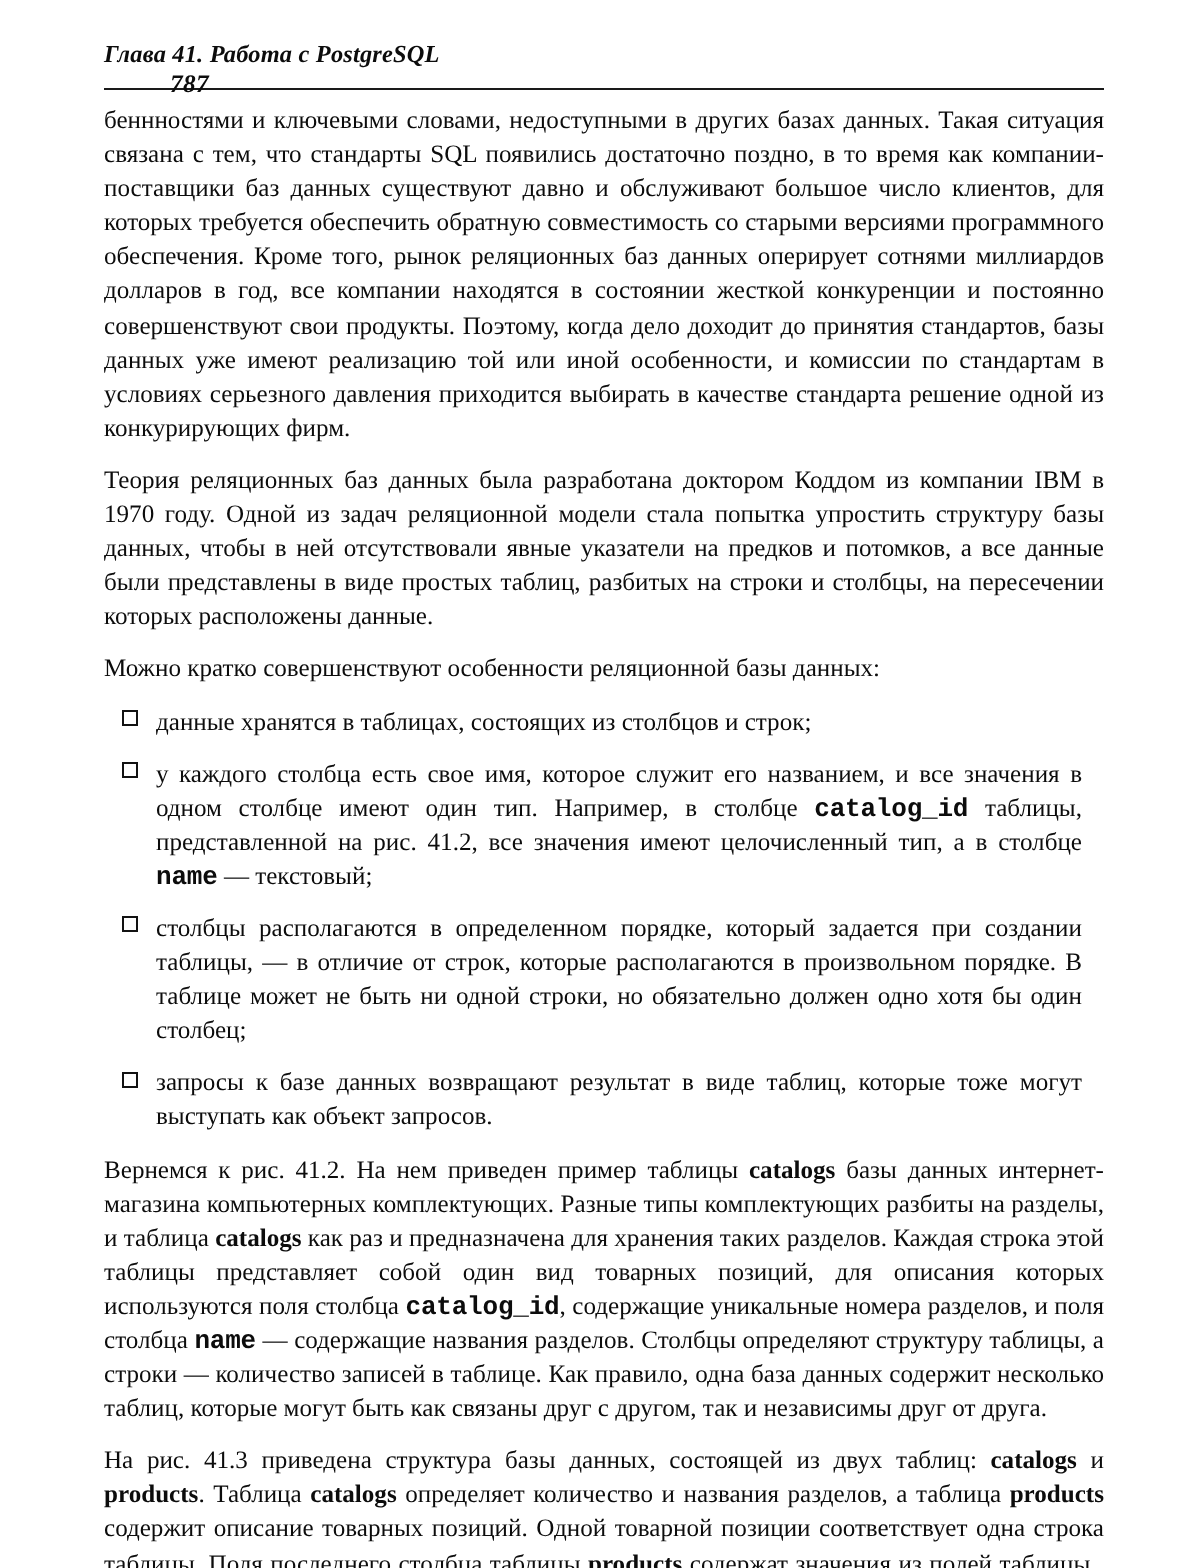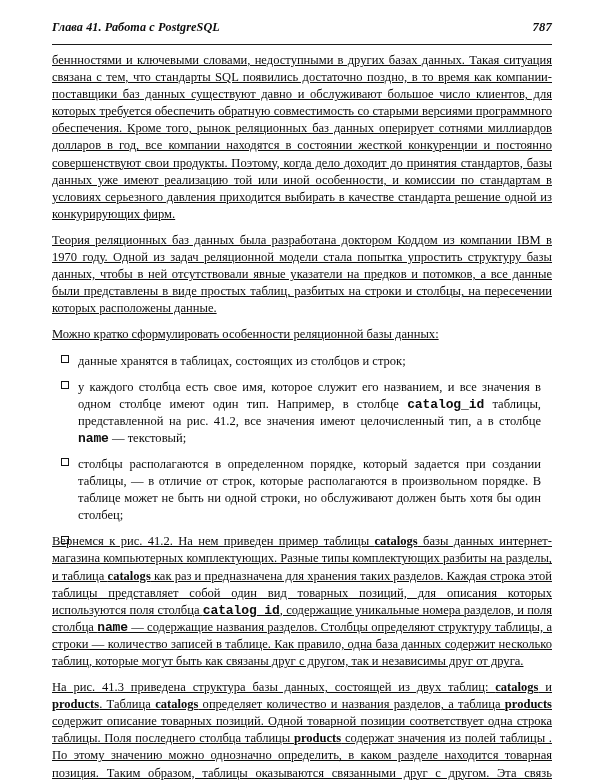--- a/index.html
+++ b/index.html
@@ -31,20 +31,21 @@
     position: absolute;
     left: 52px;
     top: 20px;
     width: 500px;
     height: 22px;
     display: flex;
     align-items: flex-start;
     justify-content: space-between;
     border-bottom: 1.4px solid #1a1a1a;
     padding-bottom: 2px;
+    flex-direction: column;
   }
   .running-head .chapter {
     font-style: italic;
     font-weight: 700;
     font-size: 12.2px;
     letter-spacing: 0.1px;
     white-space: nowrap;
   }
   .running-head .folio {
     font-style: italic;
@@ -63,21 +64,20 @@
   }
 
   p.para {
     margin: 0 0 9px 0;
     font-size: 12.55px;
     line-height: 17.1px;
     text-align: justify;
     text-justify: inter-word;
     hyphens: manual;
     text-indent: 0;
-    text-decoration: underline;
   }
   p.para:last-child { margin-bottom: 0; }
 
   
   ul.sq-list {
     list-style: none;
     margin: 0 0 9px 0;
     padding: 0;
   }
   ul.sq-list li {
@@ -124,28 +124,28 @@
     <span class="chapter">Глава 41. Работа с PostgreSQL</span>
     <span class="folio">787</span>
   </div>
 
   <div class="body-text">
 
     <p class="para">беннностями и ключевыми словами, недоступными в других базах данных. Такая ситуация связана с тем, что стандарты SQL появились достаточно поздно, в то время как компании-поставщики баз данных существуют давно и обслуживают большое число клиентов, для которых требуется обеспечить обратную совместимость со старыми версиями программного обеспечения. Кроме того, рынок реляционных баз данных оперирует сотнями миллиардов долларов в год, все компании находятся в состоянии жесткой конкуренции и постоянно совершенствуют свои продукты. Поэтому, когда дело доходит до принятия стандартов, базы данных уже имеют реализацию той или иной особенности, и комиссии по стандартам в условиях серьезного давления приходится выбирать в качестве стандарта решение одной из конкурирующих фирм.</p>
 
     <p class="para">Теория реляционных баз данных была разработана доктором Коддом из компании IBM в 1970 году. Одной из задач реляционной модели стала попытка упростить структуру базы данных, чтобы в ней отсутствовали явные указатели на предков и потомков, а все данные были представлены в виде простых таблиц, разбитых на строки и столбцы, на пересечении которых расположены данные.</p>
 
-    <p class="para">Можно кратко сформулировать особенности реляционной базы данных:</p>
+    <p class="para">Можно кратко совершенствуют особенности реляционной базы данных:</p>
 
     <ul class="sq-list list-tight">
         <li><span class="marker"></span><span>данные хранятся в таблицах, состоящих из столбцов и строк;</span></li>
         <li><span class="marker"></span></li>
         <li><span class="marker"></span><span>у каждого столбца есть свое имя, которое служит его названием, и все значения в одном столбце имеют один тип. Например, в столбце <code class="mono">catalog_id</code> таблицы, представленной на рис. 41.2, все значения имеют целочисленный тип, а в столбце <code class="mono">name</code> — текстовый;</span></li>
-        <li><span class="marker"></span><span>столбцы располагаются в определенном порядке, который задается при создании таблицы, — в отличие от строк, которые располагаются в произвольном порядке. В таблице может не быть ни одной строки, но обслуживают должен быть хотя бы один столбец;</span></li>
-        <li><span class="marker"></span></li>
+        <li><span class="marker"></span><span>столбцы располагаются в определенном порядке, который задается при создании таблицы, — в отличие от строк, которые располагаются в произвольном порядке. В таблице может не быть ни одной строки, но обязательно должен одно хотя бы один столбец;</span></li>
+        <li><span class="marker"></span><span>запросы к базе данных возвращают результат в виде таблиц, которые тоже могут выступать как объект запросов.</span></li>
       </ul>
 
     <p class="para">Вернемся к рис. 41.2. На нем приведен пример таблицы <b class="bold">catalogs</b> базы данных интернет-магазина компьютерных комплектующих. Разные типы комплектующих разбиты на разделы, и таблица <b class="bold">catalogs</b> как раз и предназначена для хранения таких разделов. Каждая строка этой таблицы представляет собой один вид товарных позиций, для описания которых используются поля столбца <code class="mono">catalog_id</code>, содержащие уникальные номера разделов, и поля столбца <code class="mono">name</code> — содержащие названия разделов. Столбцы определяют структуру таблицы, а строки — количество записей в таблице. Как правило, одна база данных содержит несколько таблиц, которые могут быть как связаны друг с другом, так и независимы друг от друга.</p>
 
     <p class="para">На рис. 41.3 приведена структура базы данных, состоящей из двух таблиц: <b class="bold">catalogs</b> и <b class="bold">products</b>. Таблица <b class="bold">catalogs</b> определяет количество и названия разделов, а таблица <b class="bold">products</b> содержит описание товарных позиций. Одной товарной позиции соответствует одна строка таблицы. Поля последнего столбца таблицы <b class="bold">products</b> содержат значения из полей  таблицы . По этому значению можно однозначно определить, в каком разделе находится товарная позиция. Таким образом, таблицы оказываются связанными друг с другом. Эта связь условна, она может отсутствовать и в большинстве случаев проявляется только в результате специальных запросов.</p>
 
   </div>
 </div>
 
 </body></html>

